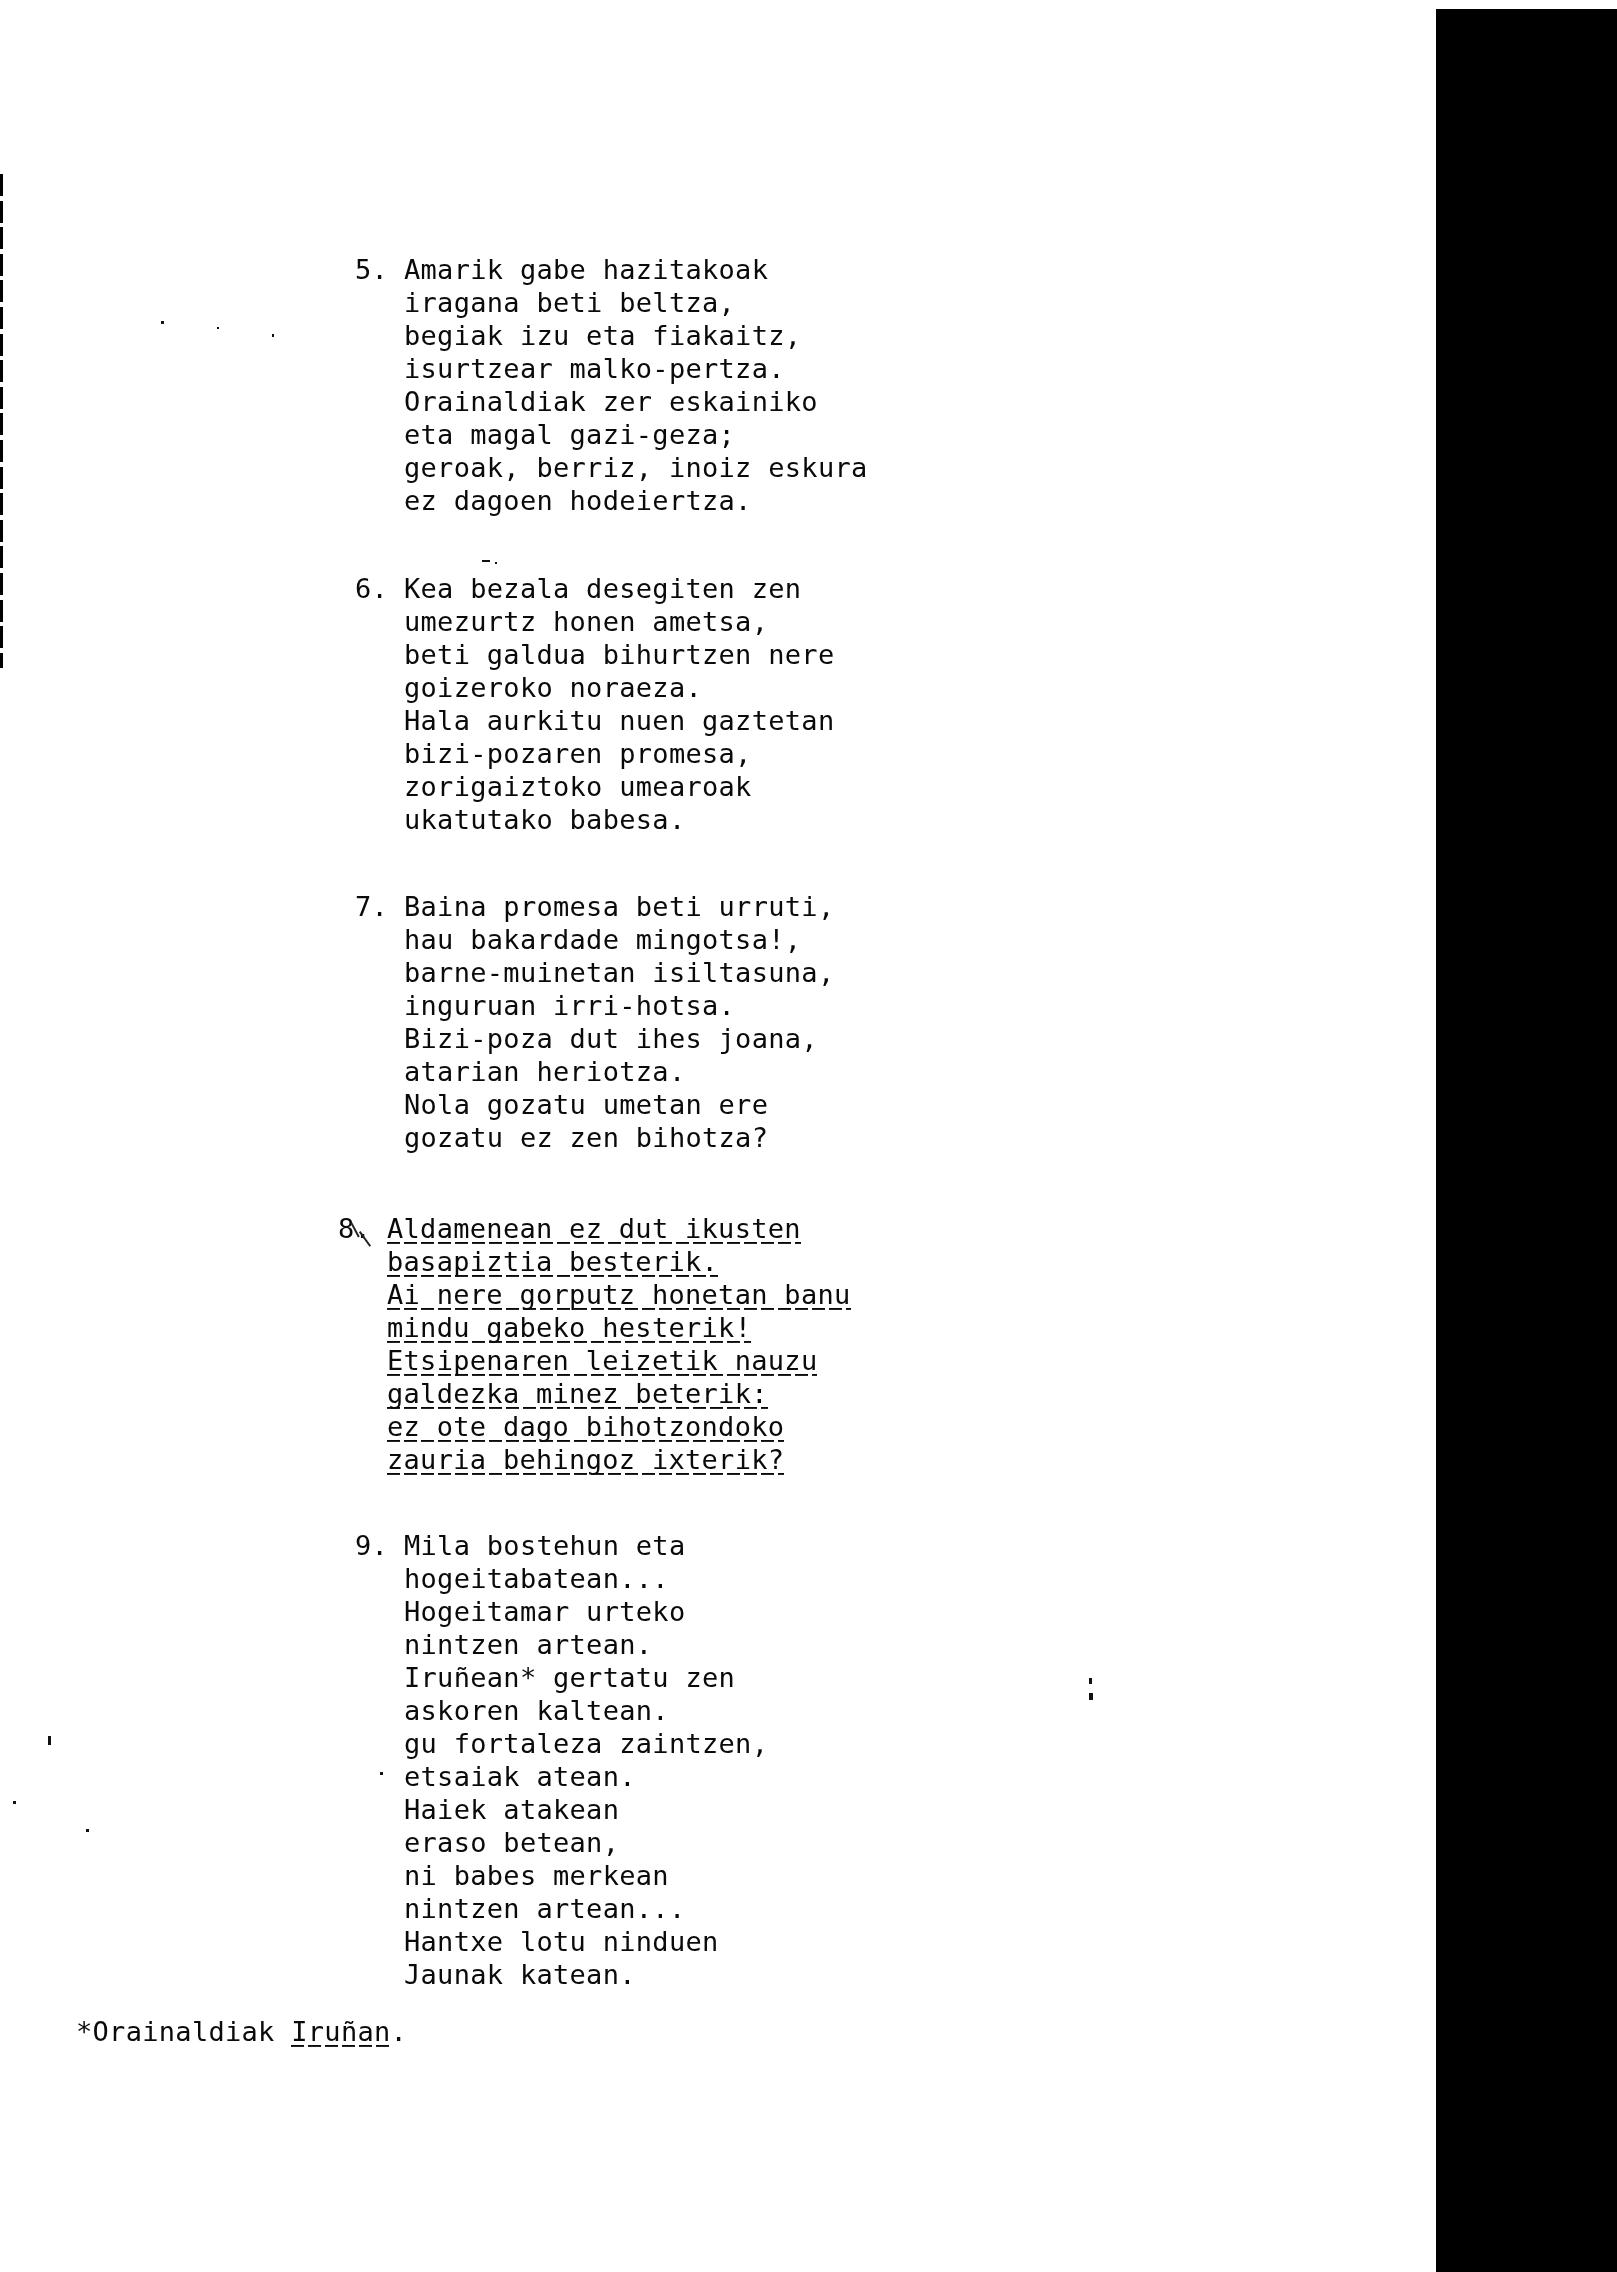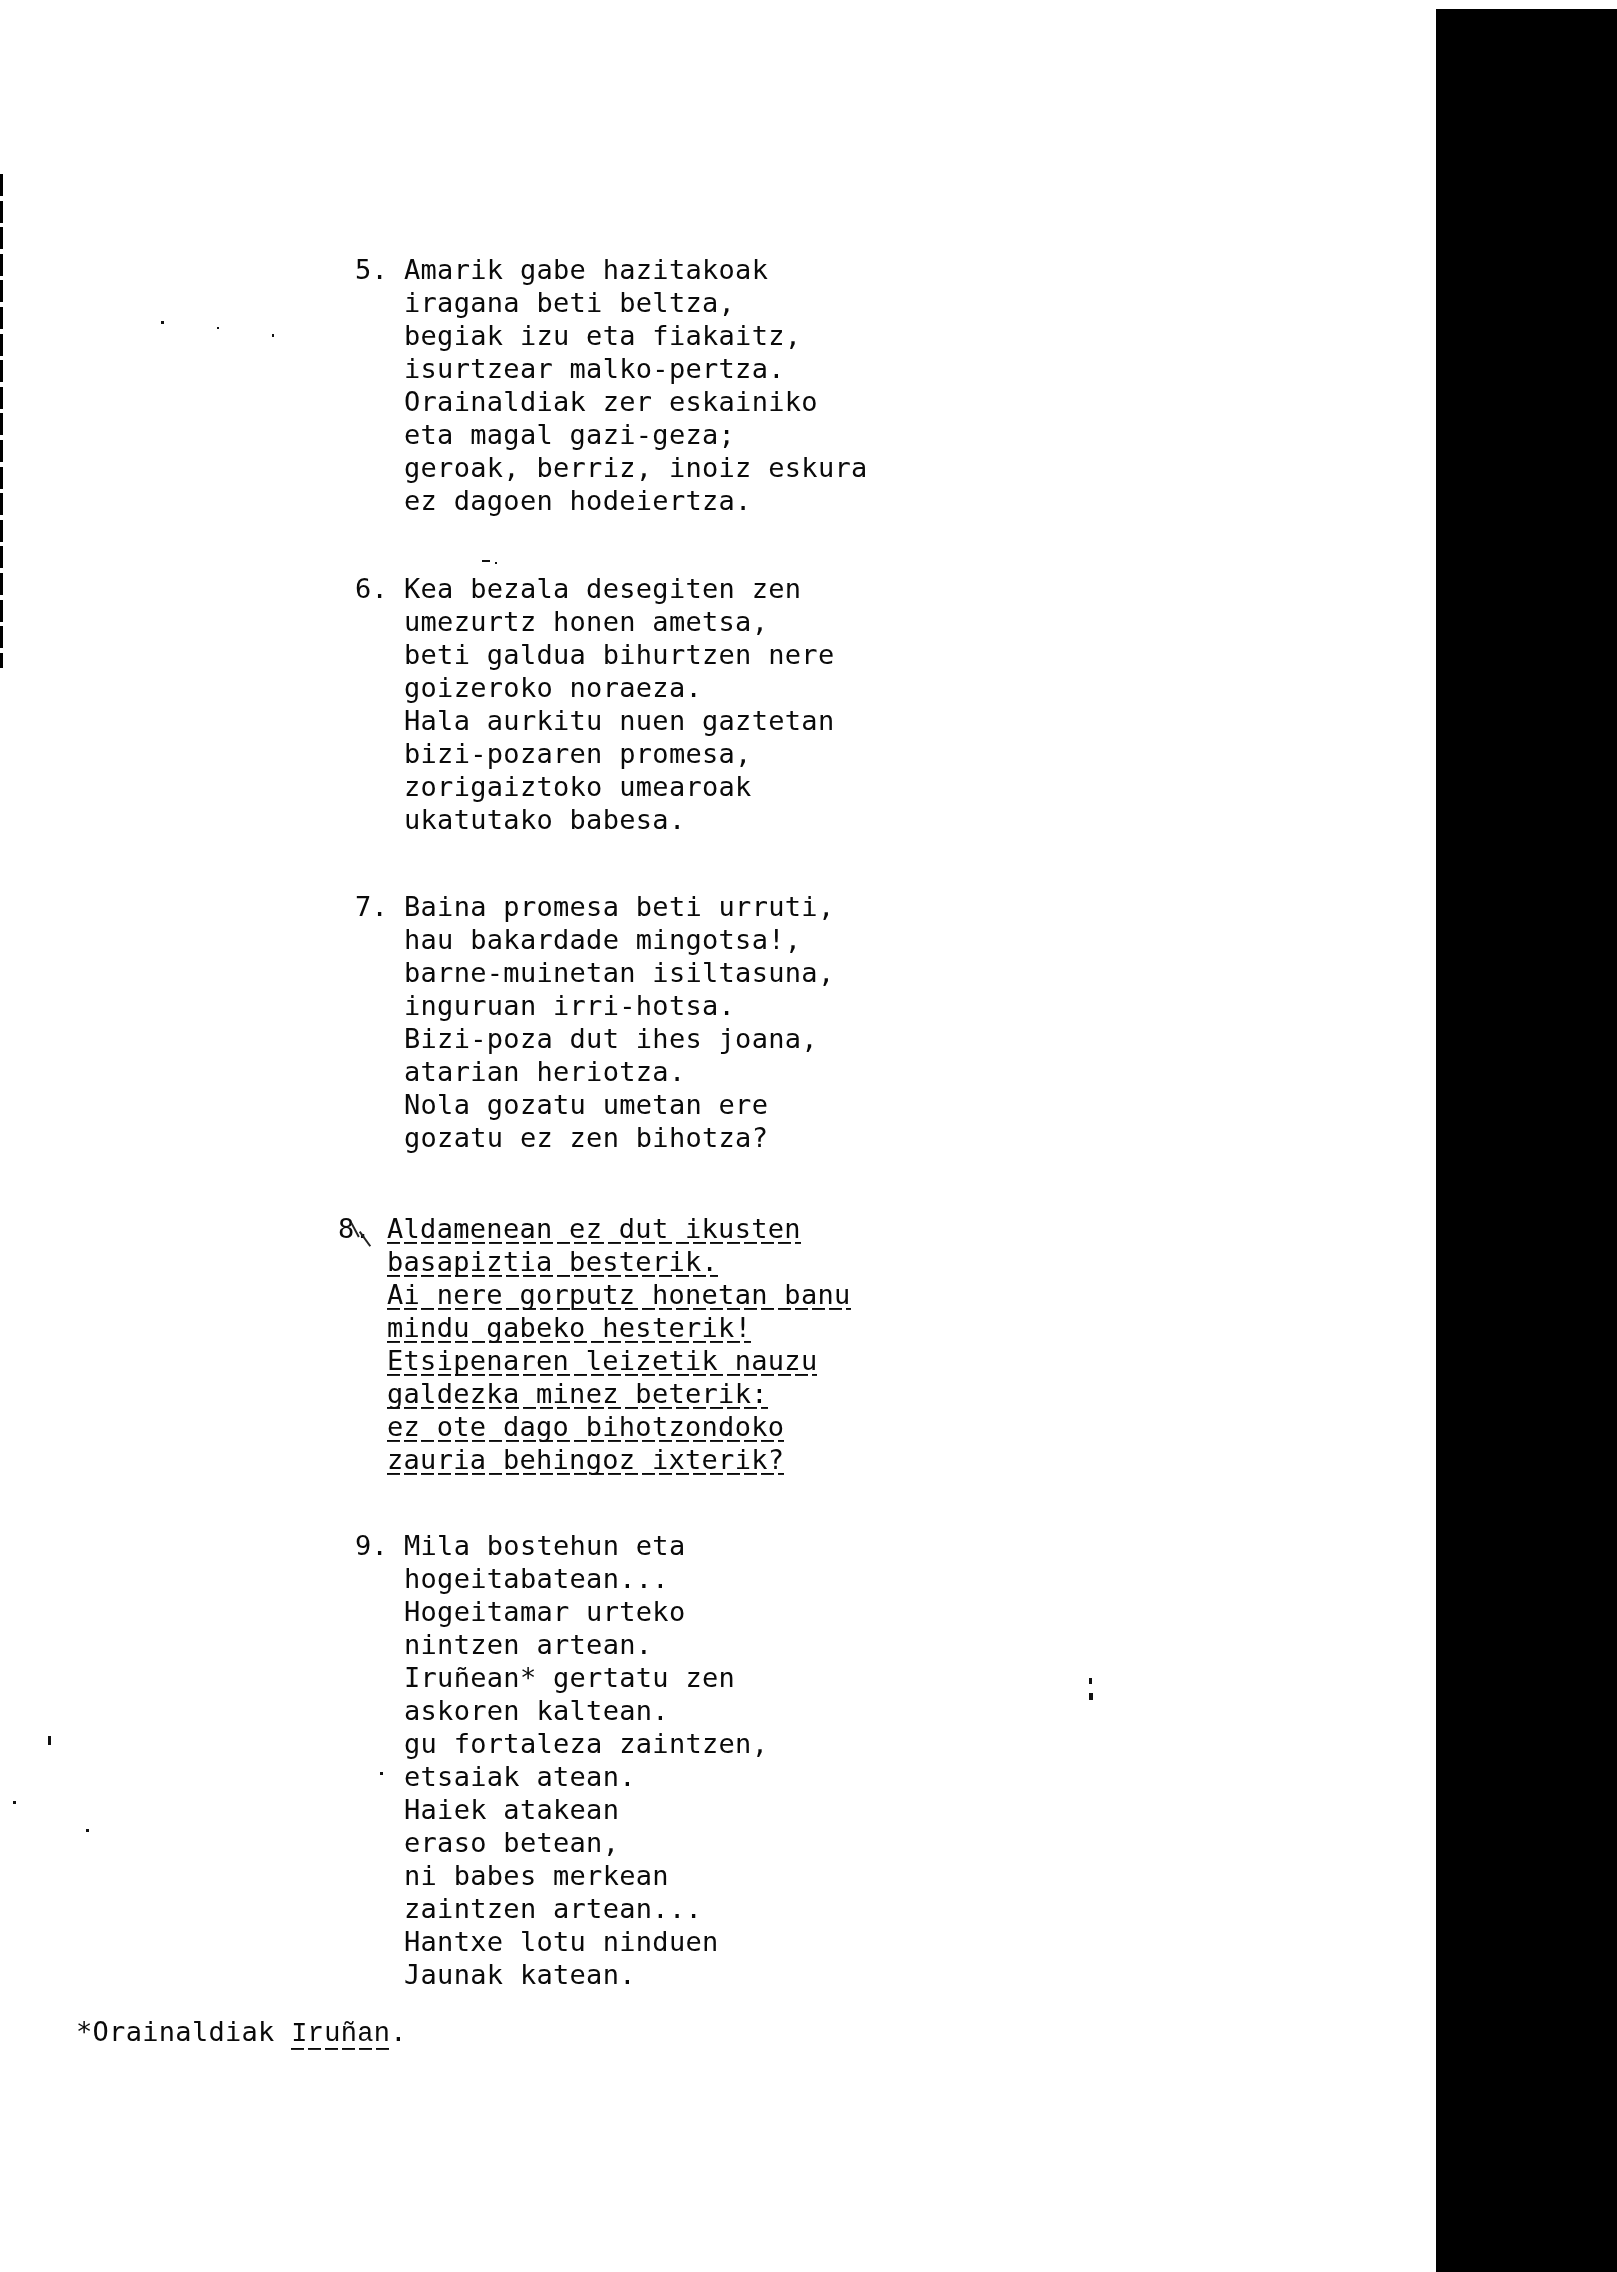--- a/index.html
+++ b/index.html
@@ -38,21 +38,20 @@
     top:2015px;left:76px;
     font-size:27px;line-height:33px;letter-spacing:0.3px;
     white-space:pre;
   }
   .footnote .u{
     background:repeating-linear-gradient(90deg,#0a0a0a 0 13px,rgba(0,0,0,0) 13px 17px);
     background-size:100% 1.9px;
     background-position:0 30px;
     background-repeat:no-repeat;
     display:inline-block;
-    font-family:Liberation Mono, monospace;
   }
   
   .edge-bar{
     position:absolute;
     left:1436px;top:9px;
     width:181px;height:2264px;
     background:#000;
   }
   .left-line{
     position:absolute;
@@ -131,21 +130,21 @@
       <div class="line">hogeitabatean...</div>
       <div class="line">Hogeitamar urteko</div>
       <div class="line">nintzen artean.</div>
       <div class="line">Iruñean* gertatu zen</div>
       <div class="line">askoren kaltean.</div>
       <div class="line">gu fortaleza zaintzen,</div>
       <div class="line">etsaiak atean.</div>
       <div class="line">Haiek atakean</div>
       <div class="line">eraso betean,</div>
       <div class="line">ni babes merkean</div>
-      <div class="line">zaintzen artean...</div>
+      <div class="line">nintzen artean...</div>
       <div class="line">Hantxe lotu ninduen</div>
       <div class="line">Jaunak katean.</div>
     </div>
   </div>
 
   <div class="footnote"><span>*Orainaldiak </span><span class="u">Iruñan</span><span>.</span></div>
 
   <div class="edge-bar"></div>
   <div class="left-line"></div>
 

